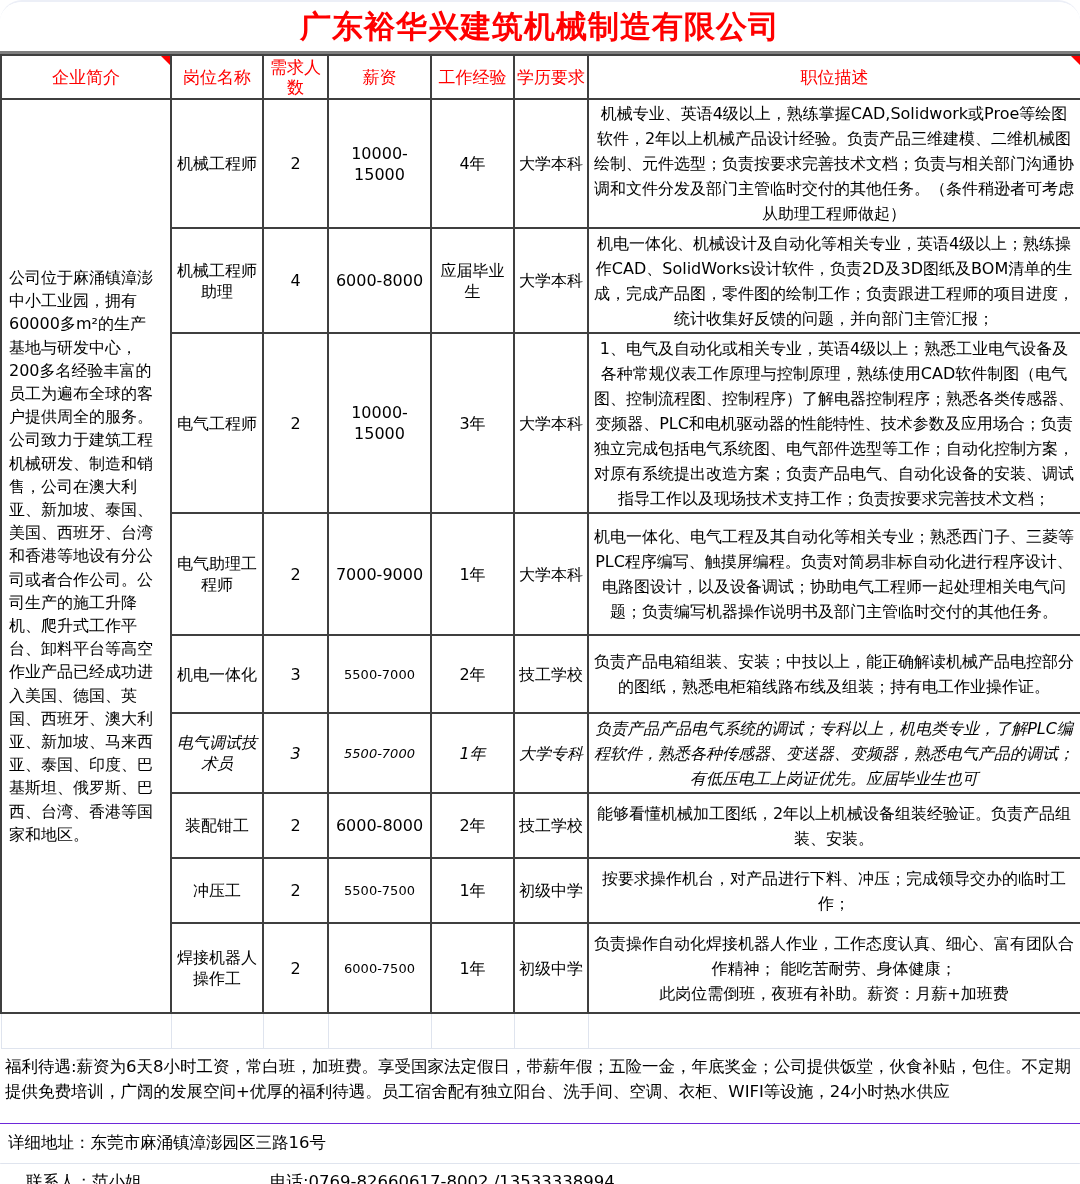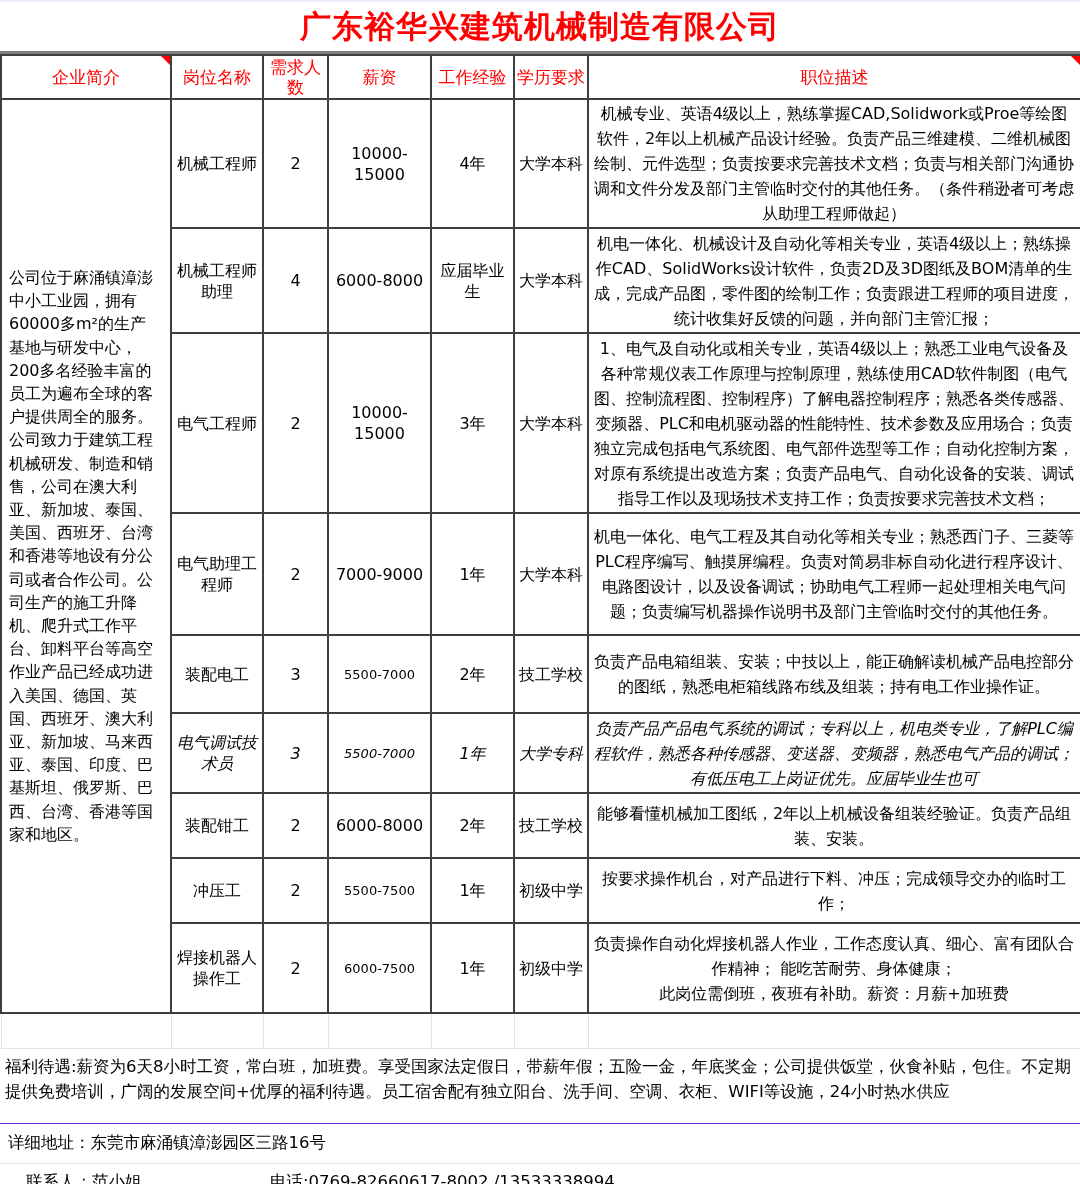--- a/index.html
+++ b/index.html
@@ -1,19 +1,19 @@
 <!DOCTYPE html>
 <html><head>
 <meta charset="utf-8">
 <style>
   * { margin:0; padding:0; box-sizing:border-box; }
   body { background:#ffffff; font-family:"DejaVu Sans","Liberation Sans",sans-serif; }
   .sheet {
     width:1080px; height:1184px; background:#ffffff; position:relative;
-    color:#000; overflow:hidden; border-top:2px solid #eceff7;
+    color:#000; overflow:hidden; border-top:2px solid #eceff7;border-radius:22px;
   }
   .title-row {
     height:52px; display:flex; align-items:center; justify-content:center;
     border-bottom:3px solid #7f7f7f; background:#fff;
   }
   .title { color:#ff0000; font-weight:bold; font-size:31px; letter-spacing:1px; }
 
   table.jobs { border-collapse:collapse; table-layout:fixed; width:1080px; }
   table.jobs th, table.jobs td { border:2px solid #3f3f3f; }
   table.jobs th {
@@ -110,21 +110,21 @@
       </tr>
       <tr style="height:122px;">
         <td class="c">电气助理工程师</td>
         <td class="c">2</td>
         <td class="c">7000-9000</td>
         <td class="c">1年</td>
         <td class="c">大学本科</td>
         <td class="desc">机电一体化、电气工程及其自动化等相关专业；熟悉西门子、三菱等PLC程序编写、触摸屏编程。负责对简易非标自动化进行程序设计、电路图设计，以及设备调试；协助电气工程师一起处理相关电气问题；负责编写机器操作说明书及部门主管临时交付的其他任务。</td>
       </tr>
       <tr style="height:78px;">
-        <td class="c">装配电工</td>
+        <td class="c">机电一体化</td>
         <td class="c">3</td>
         <td class="c small-font">5500-7000</td>
         <td class="c">2年</td>
         <td class="c">技工学校</td>
         <td class="desc">负责产品电箱组装、安装；中技以上，能正确解读机械产品电控部分的图纸，熟悉电柜箱线路布线及组装；持有电工作业操作证。</td>
       </tr>
       <tr style="height:80px;font-style:italic;">
         <td class="c">电气调试技术员</td>
         <td class="c">3</td>
         <td class="c small-font">5500-7000</td>

